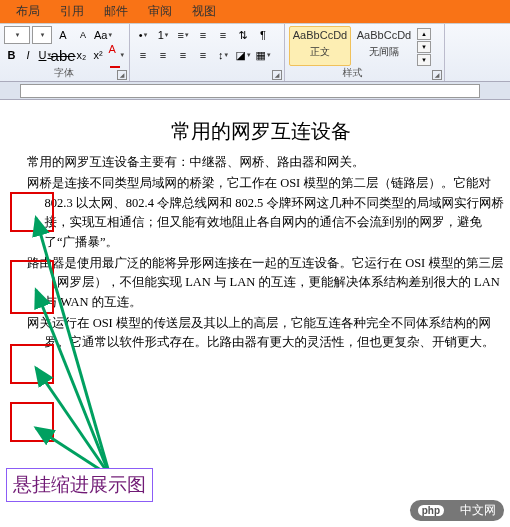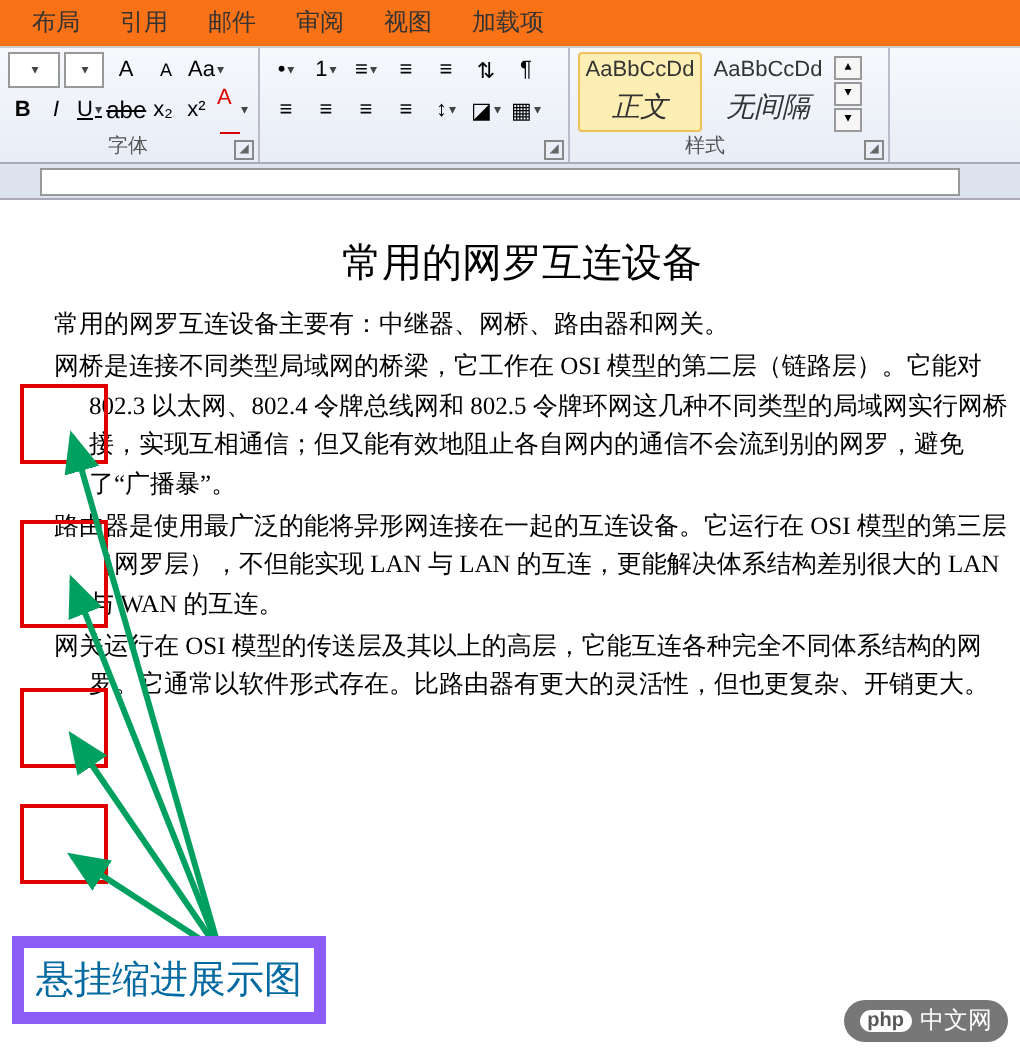--- a/index.html
+++ b/index.html
@@ -18,52 +18,51 @@
     .btn-sm { width: 18px; height: 18px; background: transparent; border: 1px solid transparent; font-size: 11px; display: inline-flex; align-items: center; justify-content: center; cursor: pointer; }
     .font-sel { width: 26px; height: 18px; border: 1px solid #999; background: #fff; font-size: 10px; display: inline-flex; align-items: center; justify-content: center; }
     .dd-arrow { font-size: 7px; color: #444; margin-left: 1px; }
     
     .para-group { width: 155px; }
     
     .styles-group { width: 160px; display: flex; padding-top: 2px; }
     .style-item { width: 62px; height: 40px; border: 1px solid transparent; border-radius: 2px; margin-right: 2px; text-align: center; cursor: pointer; padding-top: 2px; }
     .style-item.active { border-color: #f0c15b; background: #fdeeb3; }
     .style-preview { font-size: 11px; color: #333; }
-    .style-name { font-size: 14px; color: #333; margin-top: 4px; font-style: italic; }
+    .style-name { font-size: 10px; color: #333; margin-top: 4px; }
     .style-scroll { width: 14px; display: flex; flex-direction: column; gap: 1px; margin-top: 2px; }
     .style-scroll div { height: 12px; border: 1px solid #999; background: #f6f6f6; font-size: 7px; text-align: center; line-height: 10px; cursor: pointer; }
     
     .ruler-area { background: #dde3ee; height: 18px; border-bottom: 1px solid #aab; display: flex; align-items: center; padding-left: 20px; }
     .ruler { background: #fff; border: 1px solid #999; height: 14px; width: 460px; position: relative; }
     
     .doc-area { position: relative; background: #fff; padding: 18px 0 0 12px; }
     .doc-title { text-align: center; font-size: 20px; font-family: SimSun; margin-bottom: 8px; }
     .doc-body { font-size: 12.5px; font-family: SimSun; line-height: 1.55; margin-left: 15px; }
     .doc-body p { margin-bottom: 2px; }
     .hang { text-indent: -1.4em; padding-left: 1.4em; }
     
     .red-box { position: absolute; border: 2px solid #e00000; background: transparent; }
     svg.arrows { position: absolute; left: 0; top: 0; pointer-events: none; }
-    .annotation { position: absolute; border: 6px solid #8b5cf6; color: #0369a1; font-size: 19px; padding: 3px 6px; background: #fff; }
+    .annotation { position: absolute; border: 1px solid #8b5cf6; color: #701a75; font-size: 19px; padding: 3px 6px; background: #fff; }
     
-    .php-badge { position: absolute; right: 6px; bottom: 6px; background: #777; border-radius: 12px; padding: 2px 8px; font-size: 12px; color: #fff; display: flex; align-items: center; }
+    .php-badge { position: absolute; right: 6px; bottom: 6px; background: #777; border-radius: 12px; padding: 2px 8px; font-size: 12px; color: #fff; display: flex; align-items: center; gap: 12px; }
     .php-badge b { background: #fff; color: #555; border-radius: 8px; padding: 0 4px; font-size: 10px; margin-right: 4px; }
     
     .u-ak::after { content: ""; display: inline-block; width: 10px; height: 1.5px; background: #d00; margin-left: 1px; vertical-align: -3px; }
   </style>
 </head>
 <body>
 
 <div class="ribbon-tabs">
   <div class="ribbon-tab">布局</div>
   <div class="ribbon-tab">引用</div>
   <div class="ribbon-tab">邮件</div>
   <div class="ribbon-tab">审阅</div>
   <div class="ribbon-tab">视图</div>
-  <div class="ribbon-tab">加载项</div>
 </div>
 
 <div class="ribbon-content">
   <div class="ribbon-group font-group">
     <div class="font-row">
       <span class="font-sel">
           <span></span>
           <span class="dd-arrow">▾</span>
         </span>
       <span class="font-sel" style="width:20px">
@@ -77,21 +76,21 @@
           <span class="dd-arrow">▾</span>
         </span>
     </div>
     <div class="font-row">
       <span class="btn-sm" style="font-weight:bold">B</span>
       <span class="btn-sm" style="font-style:italic">I</span>
       <span class="btn-sm" style="text-decoration:underline">
           <span>U</span>
           <span class="dd-arrow">▾</span>
         </span>
-      <span class="btn-sm" style="text-decoration:line-through;font-size:12px">abe</span>
+      <span class="btn-sm" style="text-decoration:line-through;font-size:15px">abe</span>
       <span class="btn-sm">x₂</span>
       <span class="btn-sm">x²</span>
       <span class="btn-sm" style="color:#d00">
           <span class="u-ak">A</span>
           <span class="dd-arrow">▾</span>
         </span>
     </div>
     <div class="group-label">字体</div>
     <div class="group-dialog">◢</div>
   </div>

